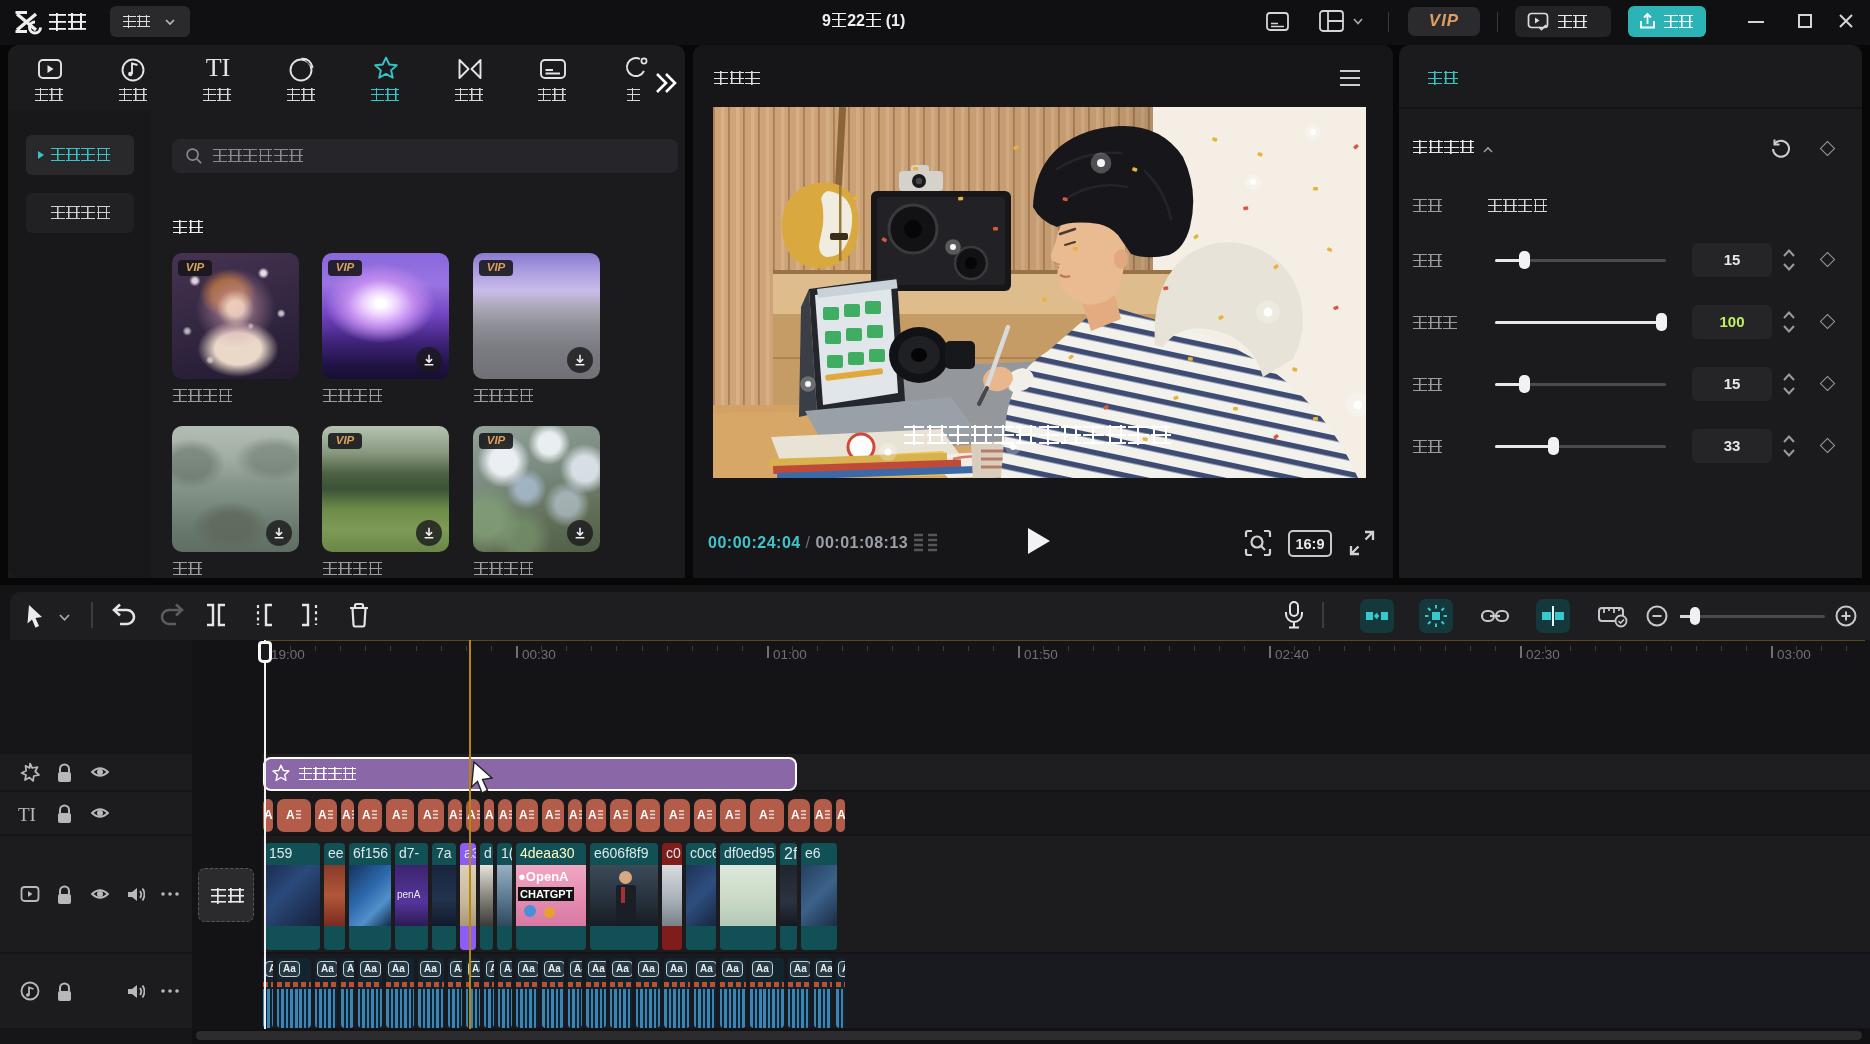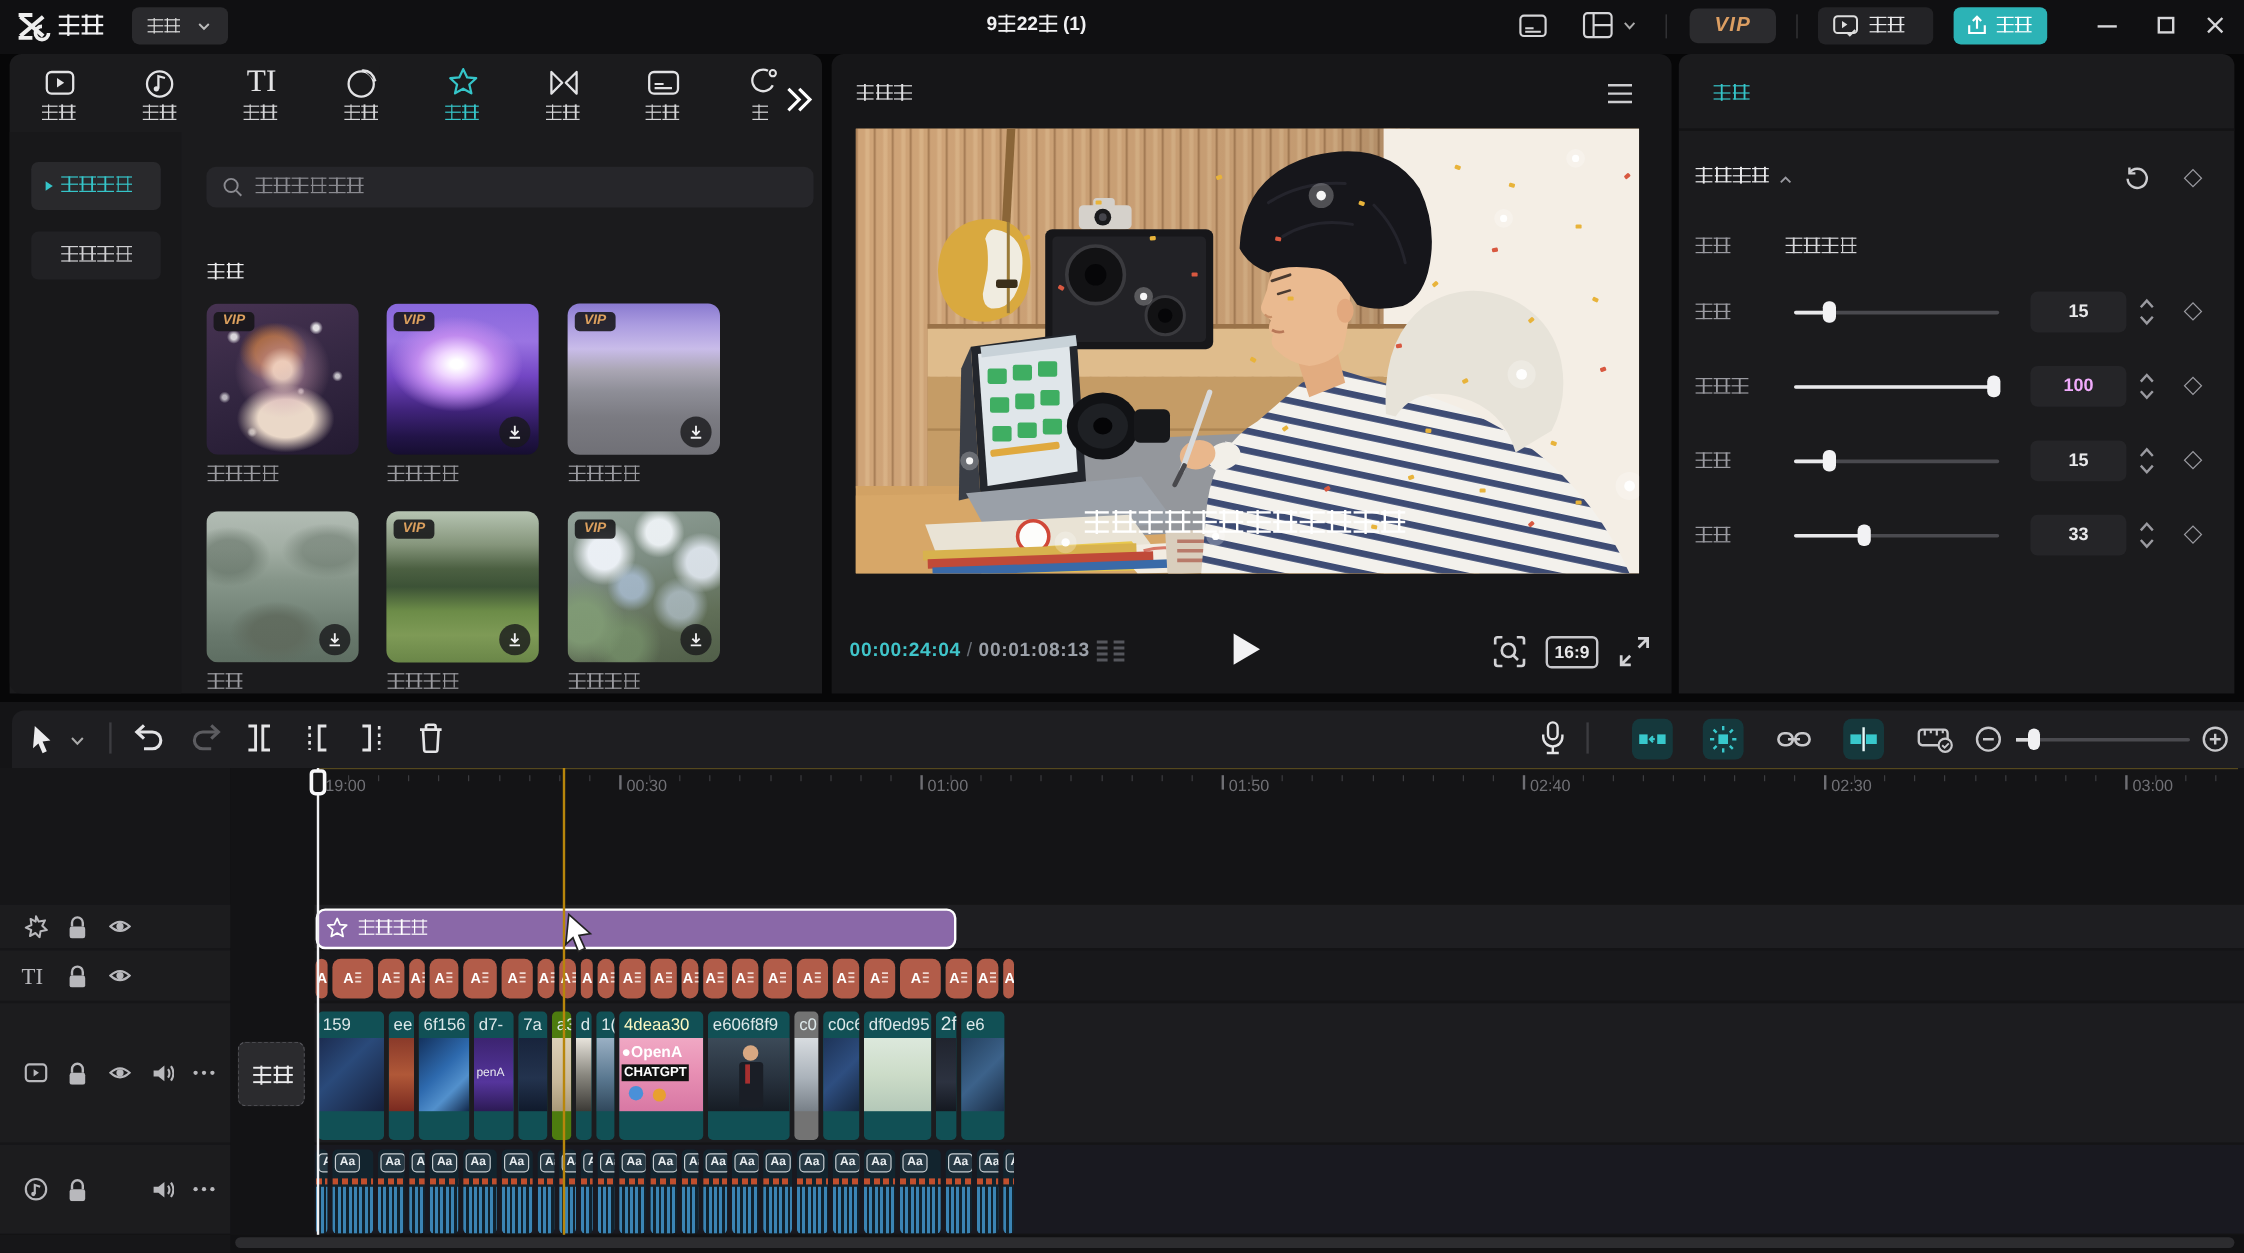--- a/index.html
+++ b/index.html
@@ -358,21 +358,21 @@
 <svg class="abs" style="left:1781px;top:247px" width="16" height="26" viewBox="0 0 16 26">
 <path d="M3 9 L8 3.5 L13 9" stroke="#9a9aa0" stroke-width="2" fill="none"></path>
 <path d="M3 17 L8 22.5 L13 17" stroke="#9a9aa0" stroke-width="2" fill="none"></path>
   </svg>
 <div class="abs" style="left:1822px;top:254px;width:11px;height:11px;border:1.6px solid #9a9aa0;transform:rotate(45deg)"></div>
 
 <div class="abs" style="left:1412px;top:314px;font-size:15px;color:#9a9aa0;white-space:nowrap"><i class="cj"></i><i class="cj b"></i><i class="cj"></i></div>
 <div class="abs" style="left:1495px;top:321px;width:171px;height:3px;background:#4a4a4f;border-radius:2px"></div>
 <div class="abs" style="left:1495px;top:321px;width:171px;height:3px;background:#e8e8ea;border-radius:2px"></div>
 <div class="abs" style="left:1656px;top:313px;width:11px;height:18px;background:#f2f2f4;border-radius:5px"></div>
-<div class="abs" style="left:1692px;top:305px;width:80px;height:34px;background:#252528;border-radius:6px;color:#f0abfc;font-size:15px;font-weight:bold;text-align:center;line-height:33px">100</div>
+<div class="abs" style="left:1692px;top:305px;width:80px;height:34px;background:#252528;border-radius:6px;color:#bef264;font-size:15px;font-weight:bold;text-align:center;line-height:33px">100</div>
 <svg class="abs" style="left:1781px;top:309px" width="16" height="26" viewBox="0 0 16 26">
 <path d="M3 9 L8 3.5 L13 9" stroke="#9a9aa0" stroke-width="2" fill="none"></path>
 <path d="M3 17 L8 22.5 L13 17" stroke="#9a9aa0" stroke-width="2" fill="none"></path>
   </svg>
 <div class="abs" style="left:1822px;top:316px;width:11px;height:11px;border:1.6px solid #9a9aa0;transform:rotate(45deg)"></div>
 
 <div class="abs" style="left:1412px;top:376px;font-size:15px;color:#9a9aa0;white-space:nowrap"><i class="cj"></i><i class="cj b"></i></div>
 <div class="abs" style="left:1495px;top:383px;width:171px;height:3px;background:#4a4a4f;border-radius:2px"></div>
 <div class="abs" style="left:1495px;top:383px;width:25px;height:3px;background:#e8e8ea;border-radius:2px"></div>
 <div class="abs" style="left:1519px;top:375px;width:11px;height:18px;background:#f2f2f4;border-radius:5px"></div>
@@ -778,21 +778,21 @@
 <div class="abs" style="left:395px;top:843px;width:33px;height:107px;border-radius:4px;background:#115055;overflow:hidden">
 <div class="abs" style="left:4px;top:2px;font-size:14px;color:#dde8ea;white-space:nowrap">d7-</div>
 <div class="abs" style="left:0;top:22px;width:33px;height:61px;background:linear-gradient(180deg,#3c2470 0%,#55359c 60%,#2c1a54 100%)">
       <div class="abs" style="left:2px;top:24px;font-size:10px;color:#e8e8f0;white-space:nowrap">penA</div>
     </div>
 </div>
 <div class="abs" style="left:432px;top:843px;width:24px;height:107px;border-radius:4px;background:#115055;overflow:hidden">
 <div class="abs" style="left:4px;top:2px;font-size:14px;color:#dde8ea;white-space:nowrap">7a</div>
 <div class="abs" style="left:0;top:22px;width:24px;height:61px;background:linear-gradient(180deg,#18243c 0%,#23334e 55%,#101a2c 100%)"></div>
 </div>
-<div class="abs" style="left:460px;top:843px;width:16px;height:107px;border-radius:4px;background:#4d7c0f;overflow:hidden">
+<div class="abs" style="left:460px;top:843px;width:16px;height:107px;border-radius:4px;background:#8b5cf6;overflow:hidden">
 <div class="abs" style="left:4px;top:2px;font-size:14px;color:#dde8ea;white-space:nowrap">a3</div>
 <div class="abs" style="left:0;top:22px;width:16px;height:61px;background:linear-gradient(180deg,#dcd0b8 0%,#c8b89a 60%,#a89878 100%)"></div>
 </div>
 <div class="abs" style="left:480px;top:843px;width:13px;height:107px;border-radius:4px;background:#115055;overflow:hidden">
 <div class="abs" style="left:4px;top:2px;font-size:14px;color:#dde8ea;white-space:nowrap">d</div>
 <div class="abs" style="left:0;top:22px;width:13px;height:61px;background:linear-gradient(180deg,#e8e4dc 0%,#8a8880 50%,#3c3a36 100%)"></div>
 </div>
 <div class="abs" style="left:497px;top:843px;width:15px;height:107px;border-radius:4px;background:#115055;overflow:hidden">
 <div class="abs" style="left:4px;top:2px;font-size:14px;color:#dde8ea;white-space:nowrap">1(</div>
 <div class="abs" style="left:0;top:22px;width:15px;height:61px;background:linear-gradient(180deg,#9ab0c4 0%,#5a7890 55%,#31485c 100%)"></div>
@@ -807,21 +807,21 @@
     </div>
 </div>
 <div class="abs" style="left:590px;top:843px;width:68px;height:107px;border-radius:4px;background:#115055;overflow:hidden">
 <div class="abs" style="left:4px;top:2px;font-size:14px;color:#dde8ea;white-space:nowrap">e606f8f9</div>
 <div class="abs" style="left:0;top:22px;width:68px;height:61px;background:linear-gradient(180deg,#3c4a58 0%,#28323e 55%,#161c24 100%)">
       <div class="abs" style="left:42%;top:6px;width:13px;height:13px;border-radius:50%;background:#d8a882"></div>
       <div class="abs" style="left:38%;top:20px;width:20px;height:38px;background:#1a1e26;border-radius:3px"></div>
       <div class="abs" style="left:46%;top:22px;width:4px;height:16px;background:#a83030"></div>
     </div>
 </div>
-<div class="abs" style="left:662px;top:843px;width:20px;height:107px;border-radius:4px;background:#737373;overflow:hidden">
+<div class="abs" style="left:662px;top:843px;width:20px;height:107px;border-radius:4px;background:#7f1d1d;overflow:hidden">
 <div class="abs" style="left:4px;top:2px;font-size:14px;color:#dde8ea;white-space:nowrap">c0</div>
 <div class="abs" style="left:0;top:22px;width:20px;height:61px;background:linear-gradient(180deg,#d8dce0 0%,#aab2ba 55%,#788088 100%)"></div>
 </div>
 <div class="abs" style="left:686px;top:843px;width:30px;height:107px;border-radius:4px;background:#115055;overflow:hidden">
 <div class="abs" style="left:4px;top:2px;font-size:14px;color:#dde8ea;white-space:nowrap">c0c6</div>
 <div class="abs" style="left:0;top:22px;width:30px;height:61px;background:linear-gradient(135deg,#1e3458 0%,#2e4e80 50%,#16263e 100%)"></div>
 </div>
 <div class="abs" style="left:720px;top:843px;width:56px;height:107px;border-radius:4px;background:#115055;overflow:hidden">
 <div class="abs" style="left:4px;top:2px;font-size:14px;color:#dde8ea;white-space:nowrap">df0ed95</div>
 <div class="abs" style="left:0;top:22px;width:56px;height:61px;background:linear-gradient(180deg,#dce8dc 0%,#ccdcc8 50%,#b4c8b8 100%)"></div>

